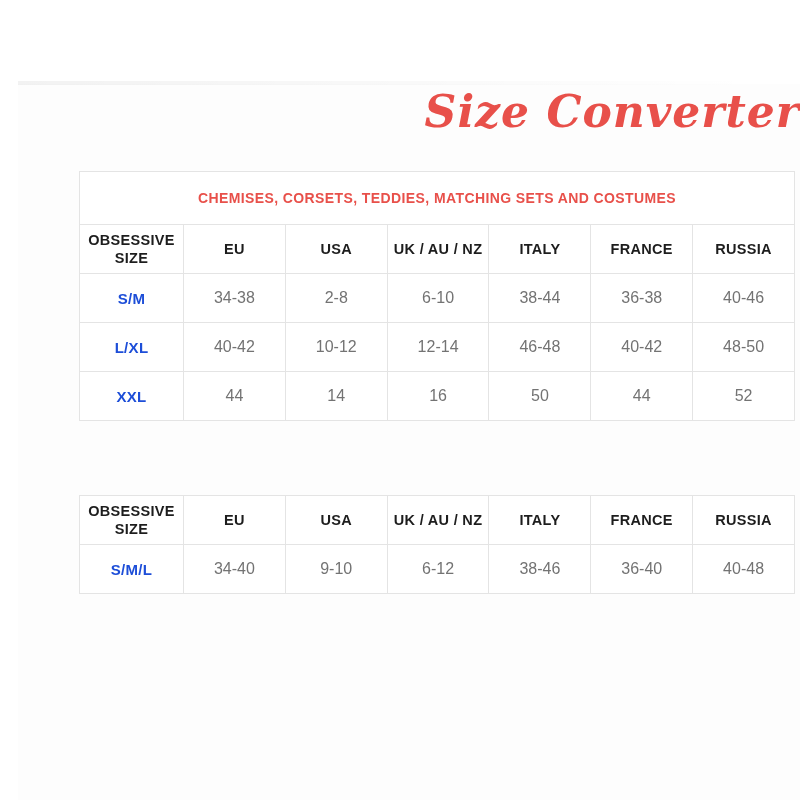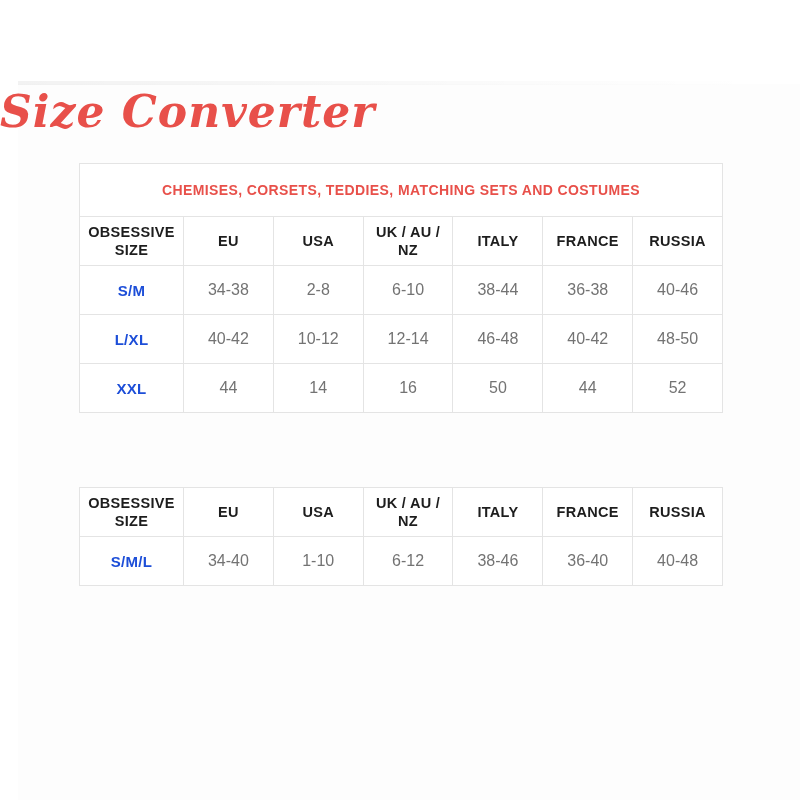--- a/index.html
+++ b/index.html
@@ -20,38 +20,39 @@
   }
   .panel-shadow {
     position: absolute;
     left: 18px; top: 81px; right: 0; height: 4px;
     background: linear-gradient(to right, rgba(0,0,0,0.05), rgba(0,0,0,0.0) 95%);
   }
   .page-title {
     position: absolute;
     left: 0; top: 86px;
     width: 100%;
-    text-align: left;
+    text-align: right;
     font-family: "DejaVu Serif", serif;
     font-style: italic;
     font-weight: 700;
     font-size: 44px;
     letter-spacing: 1px;
     color: #e8504a;
     margin: 0;
   }
   .table-wrap { position: absolute; left: 79px; width: 644px; }
   .table-wrap.first  { top: 163px; }
   .table-wrap.second { top: 487px; }
 
   table.size-table {
     border-collapse: collapse;
-    width: 644px;
+    width: 716px;
     table-layout: fixed;
     background: #ffffff;
+    margin-top: 8px;
   }
   table.size-table col.size-col { width: 104px; }
   table.size-table th, table.size-table td {
     border: 1px solid #e4e4e4;
     text-align: center;
     vertical-align: middle;
     padding: 0 6px;
   }
   td.table-title {
     height: 52px;
@@ -167,21 +168,21 @@
             <th>UK / AU / NZ</th>
             <th>ITALY</th>
             <th>FRANCE</th>
             <th>RUSSIA</th>
           </tr>
       </thead>
       <tbody class="data-body">
           <tr>
             <th>S/M/L</th>
             <td>34-40</td>
-            <td>1-10</td>
+            <td>9-10</td>
             <td>6-12</td>
             <td>38-46</td>
             <td>36-40</td>
             <td>40-48</td>
           </tr>
         </tbody>
     </table>
   </div>
 </div>
 

